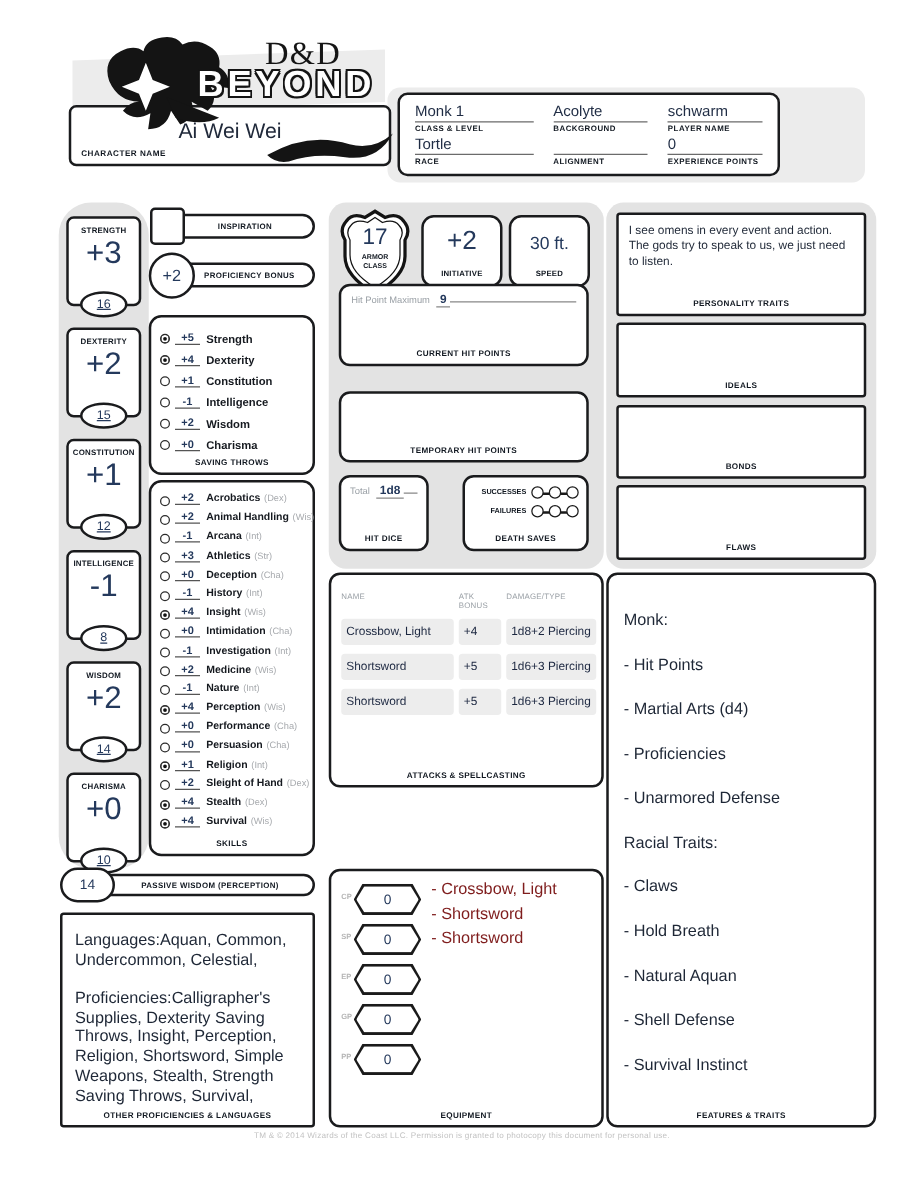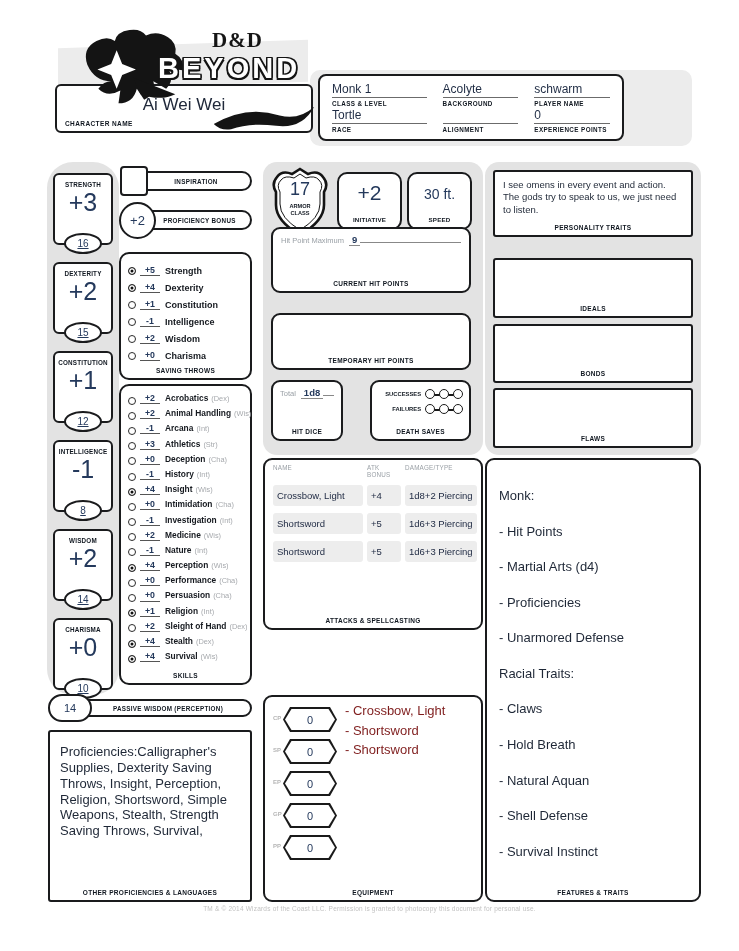--- a/index.html
+++ b/index.html
@@ -11,21 +11,21 @@
   }
   *{box-sizing:border-box;margin:0;padding:0;}
   body{background:#fff;font-family:"Liberation Sans",sans-serif;color:#111;}
   .sheet{position:relative;width:739px;height:951px;background:#fff;overflow:hidden;}
 
   
   .wash{position:absolute;background:#ececec;}
   .wash1{left:58px;top:44px;width:250px;height:42px;transform:skewY(-2deg);}
   .wash2{left:310px;top:70px;width:382px;height:76px;border-radius:10px;}
   .dragon{position:absolute;left:80px;top:28px;z-index:3;}
-  .dnd-text{position:absolute;left:212px;top:28px;z-index:3;font-family:"Liberation Serif",serif;font-weight:bold;font-size:21px;color:#151515;letter-spacing:1px;}
+  .dnd-text{position:absolute;left:212px;top:28px;z-index:3;font-family:"Liberation Serif",serif;font-weight:normal;font-size:26px;color:#151515;letter-spacing:1px;}
   .beyond-text{position:absolute;left:158px;top:52px;z-index:3;font-size:29px;font-weight:bold;letter-spacing:3px;color:#fff;
     text-shadow:-1.5px -1.5px 0 #141414,1.5px -1.5px 0 #141414,-1.5px 1.5px 0 #141414,1.5px 1.5px 0 #141414,0 -1.5px 0 #141414,0 1.5px 0 #141414,-1.5px 0 0 #141414,1.5px 0 0 #141414;}
   .name-banner{position:absolute;left:55px;top:84px;width:258px;height:49px;background:#fff;border:2px solid var(--bd);border-radius:6px;z-index:2;}
   .name-value{position:absolute;left:0;right:0;top:9px;text-align:center;font-size:17px;color:#20293a;}
   .name-label{position:absolute;left:8px;bottom:4px;font-size:6.5px;font-weight:bold;letter-spacing:.4px;color:var(--label);}
   .swoosh{position:absolute;left:212px;top:102px;z-index:4;}
   .info-box{position:absolute;left:318px;top:74px;width:306px;height:67px;background:#fff;border:2px solid var(--bd);border-radius:8px;z-index:2;
     display:grid;grid-template-columns:1.25fr 1fr 1fr;grid-template-rows:1fr 1fr;column-gap:16px;padding:5px 12px 6px;}
   .field{display:flex;flex-direction:column;justify-content:flex-end;}
   .field .fvalue{font-size:12px;color:#1f2c44;border-bottom:1px solid #6b6b6b;padding-bottom:1px;min-height:15px;}
@@ -84,39 +84,39 @@
   .hpmax .gv{font-size:9.5px;font-weight:bold;color:var(--ink);border-bottom:1px solid #888;padding:0 3px;}
   .hpmax .fill{flex:1;border-bottom:1px solid #888;}
   .dice-box{position:absolute;left:271px;top:380px;width:72px;height:61px;background:#fff;border:2px solid var(--bd);border-radius:9px;padding:5px 7px;}
   .ds-box{position:absolute;left:370px;top:380px;width:101px;height:61px;background:#fff;border:2px solid var(--bd);border-radius:9px;padding:7px 6px;}
   .dsrow{display:flex;align-items:center;justify-content:flex-end;margin-bottom:5px;}
   .dsrow .dl{font-size:5.8px;font-weight:bold;color:var(--label);margin-right:4px;}
   .dsgroup{position:relative;display:flex;gap:4px;align-items:center;}
   .dsgroup::before{content:"";position:absolute;left:3px;right:3px;top:50%;height:1.5px;background:#1a1a1a;}
   .dscircle{position:relative;z-index:1;width:10px;height:10px;border:1.8px solid #1a1a1a;border-radius:50%;background:#fff;}
 
-  .attacks-box{position:absolute;left:263px;top:458px;width:220px;height:172px;background:#fff;border:2px solid var(--bd);border-radius:9px;padding:4px 8px 16px;}
+  .attacks-box{position:absolute;left:263px;top:458px;width:220px;height:172px;background:#fff;border:2px solid var(--bd);border-radius:9px;padding:14px 8px 16px;}
   .atk-grid{display:grid;grid-template-columns:90px 34px 72px;column-gap:4px;}
   .atk-head span{font-size:6.3px;color:#9aa0a6;letter-spacing:.2px;}
   .atk-row{margin-top:7px;}
   .pill{background:#ededed;border-radius:3px;font-size:9.5px;color:#1c2740;padding:5px 4px;min-height:20px;white-space:nowrap;overflow:hidden;}
 
   .equip-box{position:absolute;left:263px;top:695px;width:220px;height:207px;background:#fff;border:2px solid var(--bd);border-radius:9px;}
   .coins{position:absolute;left:8px;top:10px;display:flex;flex-direction:column;gap:7px;}
   .coin{position:relative;width:64px;height:25px;}
   .coin .ctag{position:absolute;left:0;top:8px;font-size:6px;font-weight:bold;color:#b5b5b5;z-index:0;}
   .hex{position:absolute;left:10px;top:0;width:54px;height:25px;background:#1a1a1a;clip-path:polygon(0% 50%,13% 0%,87% 0%,100% 50%,87% 100%,13% 100%);}
   .hex .hex-in{position:absolute;left:2px;top:2px;right:2px;bottom:2px;background:#fff;clip-path:polygon(0% 50%,13% 0%,87% 0%,100% 50%,87% 100%,13% 100%);display:flex;align-items:center;justify-content:center;font-size:11px;color:var(--ink);}
   .equip-items{position:absolute;left:80px;top:4px;font-size:13px;line-height:1.5;color:#7f1d1d;}
 
   
   .right-gray{position:absolute;left:485px;top:162px;width:216px;height:293px;background:var(--panel);border-radius:14px;}
   .trait-box{position:absolute;left:493px;width:200px;background:#fff;border:2px solid var(--bd);border-radius:3px;padding:7px 8px 14px;}
   .trait-text{font-size:9.5px;line-height:1.3;color:#1e2736;}
-  .tb1{top:170px;height:67px;}
+  .tb1{top:170px;height:83px;}
   .tb2{top:258px;height:60px;}
   .tb3{top:324px;height:59px;}
   .tb4{top:388px;height:60px;}
   .features-box{position:absolute;left:485px;top:458px;width:216px;height:444px;background:#fff;border:2px solid var(--bd);border-radius:9px;padding:10px 12px 18px;}
   .feature-line{font-size:13px;line-height:1.43;color:#1e2736;margin-top:17px;}
 
   .footer{position:absolute;left:0;right:0;top:905px;text-align:center;font-size:6.5px;color:#c2c2c2;letter-spacing:.2px;}
 </style>
 </head>
 <body>
@@ -369,20 +369,21 @@
     <div class="box-label">SKILLS</div>
   </div>
 
   <div class="passive-oval">14</div>
   <div class="banner-pill passive-banner">
     <span>PASSIVE WISDOM (PERCEPTION)</span>
   </div>
 
   <div class="langs-box">
     <div class="langs-text">
+      <p>Languages:Aquan, Common, Undercommon, Celestial,</p>
       <p>Proficiencies:Calligrapher's Supplies, Dexterity Saving Throws, Insight, Perception, Religion, Shortsword, Simple Weapons, Stealth, Strength Saving Throws, Survival,</p>
     </div>
     <div class="box-label">OTHER PROFICIENCIES &amp; LANGUAGES</div>
   </div>
 
   <div class="mid-gray"></div>
 
   <div class="shield-wrap">
     <svg width="58" height="70" viewBox="0 0 58 70">
       <path d="M29 2 L37 7 Q47 3 52 10 Q58 17 53 25 L53 38 Q53 54 29 68 Q5 54 5 38 L5 25 Q0 17 6 10 Q11 3 21 7 Z" fill="#ffffff" stroke="#141414" stroke-width="2.6"></path>

